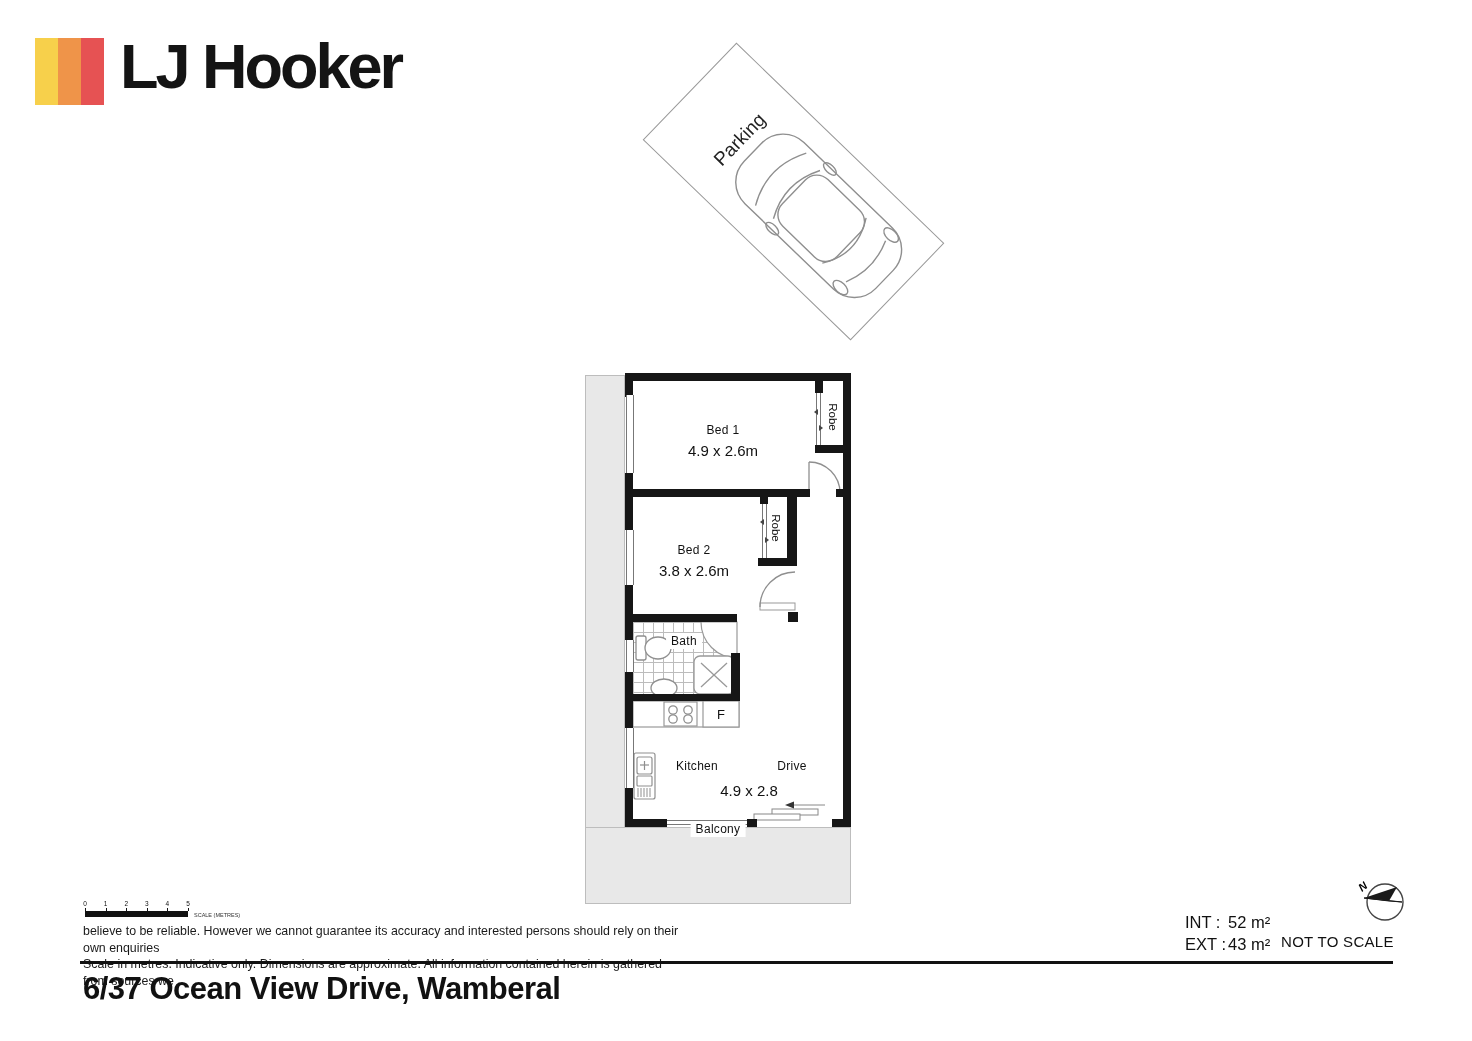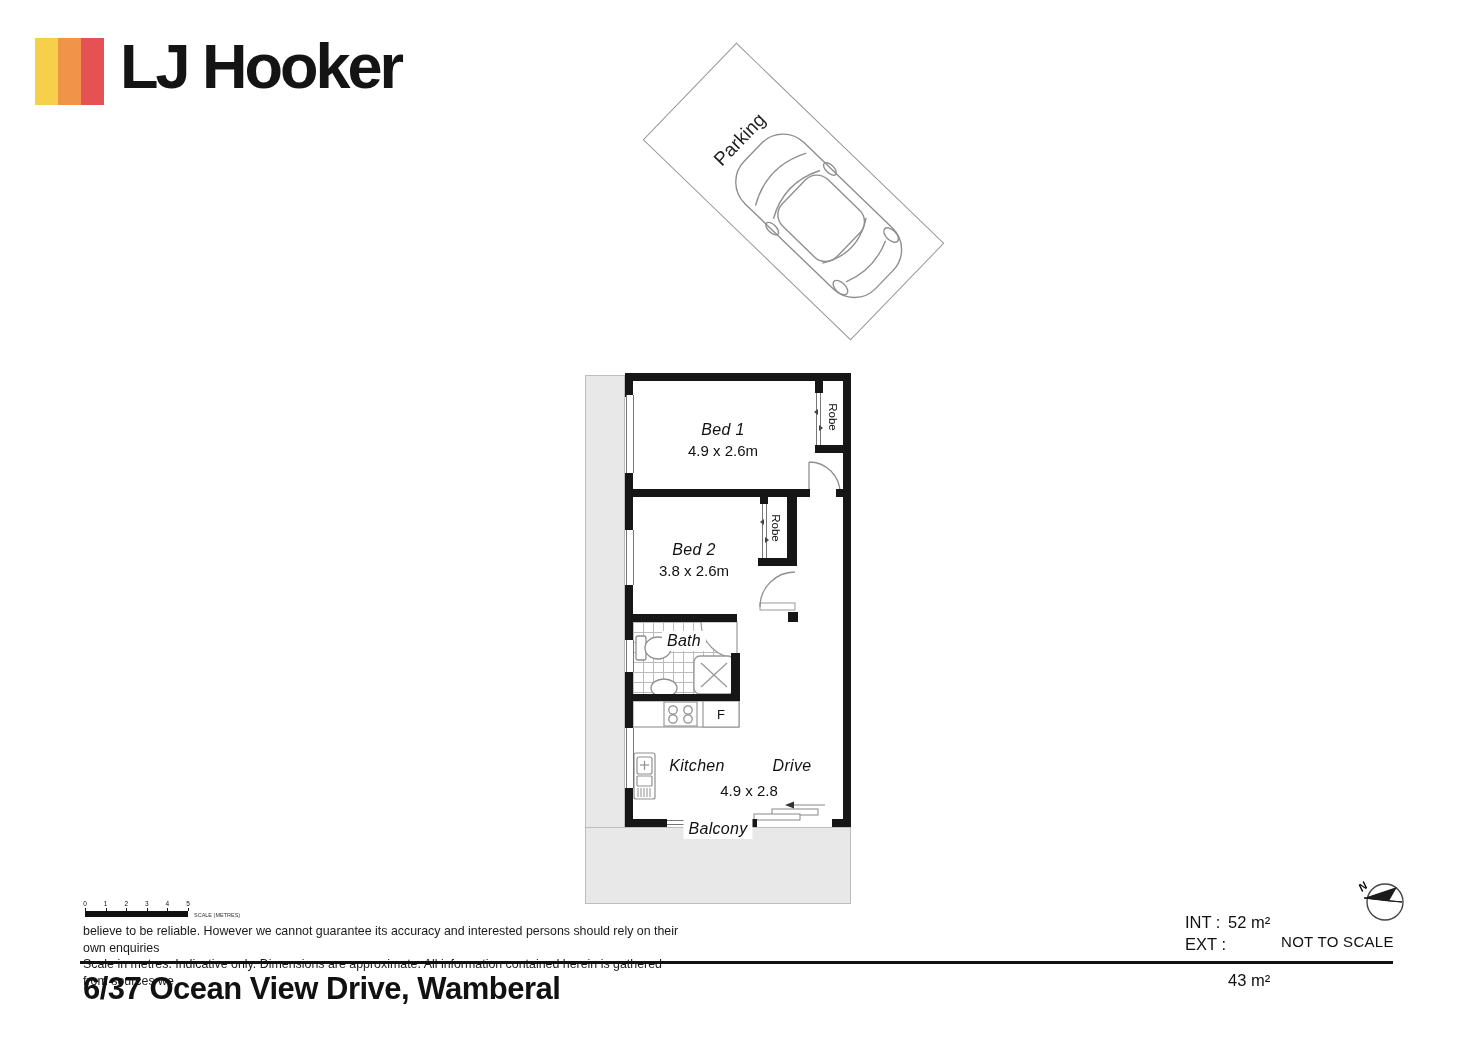--- a/index.html
+++ b/index.html
@@ -7,21 +7,21 @@
           font-family:"Liberation Sans",sans-serif;color:#111;}
   .abs{position:absolute;}
   .wall{position:absolute;background:#161616;}
   .grayarea{position:absolute;background:#e8e8e8;border:1px solid #bdbdbd;}
   .vwin{position:absolute;width:6px;background:#fff;border-left:1px solid #777;border-right:1px solid #777;}
   .hwin{position:absolute;height:3px;background:#fff;border-top:1px solid #777;border-bottom:1px solid #777;}
   .tiles{position:absolute;background:#fff;
      background-image:repeating-linear-gradient(to bottom,#bcbcbc 0 1px,transparent 1px 10px),
                       repeating-linear-gradient(to right,#bcbcbc 0 1px,transparent 1px 10px);}
   .lbl{position:absolute;transform:translate(-50%,-50%);white-space:nowrap;}
-  .room{font-size:16px;letter-spacing:.3px;font-style:italic;}
+  .room{font-size:12px;letter-spacing:.3px;}
   .dim{font-size:15px;}
   .robe{font-size:11.5px;transform:translate(-50%,-50%) rotate(90deg);}
   .whitebg{background:#fff;padding:1px 5px;}
   .f-lbl{font-size:13px;}
   .logo-bar{position:absolute;top:38px;height:67px;width:23px;}
   .logo-text{position:absolute;left:120px;top:30px;font-size:63px;font-weight:700;letter-spacing:-3px;color:#141414;}
   #parking-space{position:absolute;left:726px;top:47px;width:133px;height:287px;border:1.2px solid #999;
      transform:rotate(-46deg);}
   #parking-label{position:absolute;left:0;right:0;top:58px;text-align:center;font-size:19px;color:#222;}
   .scale-num{position:absolute;font-size:6.5px;transform:translateX(-50%);}
@@ -214,21 +214,21 @@
   </div>
 
   <div id="disclaimer">
     <div>believe to be reliable. However we cannot guarantee its accuracy and interested persons should rely on their own enquiries</div>
     <div>Scale in metres. Indicative only. Dimensions are approximate. All information contained herein is gathered from sources we</div>
   </div>
 
   <div class="area-lbl" style="left:1185px;top:913px;">INT :</div>
   <div class="area-lbl" style="left:1228px;top:913px;">52 m²</div>
   <div class="area-lbl" style="left:1185px;top:935px;">EXT :</div>
-  <div class="area-lbl" style="left:1228px;top:971px;">43 m²</div>
+  <div class="area-lbl" style="left:1228px;top:935px;">43 m²</div>
   <div id="nts">NOT TO SCALE</div>
 
   <svg class="abs" style="left:1352px;top:876px;" width="64" height="56" viewBox="0 0 64 56">
     <circle cx="33" cy="26" r="18" fill="none" stroke="#444" stroke-width="1.4"></circle>
     <polygon points="12,22 45,11 37,25" fill="#1a1a1a"></polygon>
     <polygon points="12,22 37,25 50,26" fill="#fff" stroke="#1a1a1a" stroke-width="1"></polygon>
     <text x="10" y="16" font-size="11" font-weight="bold" font-style="italic" transform="rotate(-38 10 16)">N</text>
   </svg>
 
   <div id="divider"></div>

